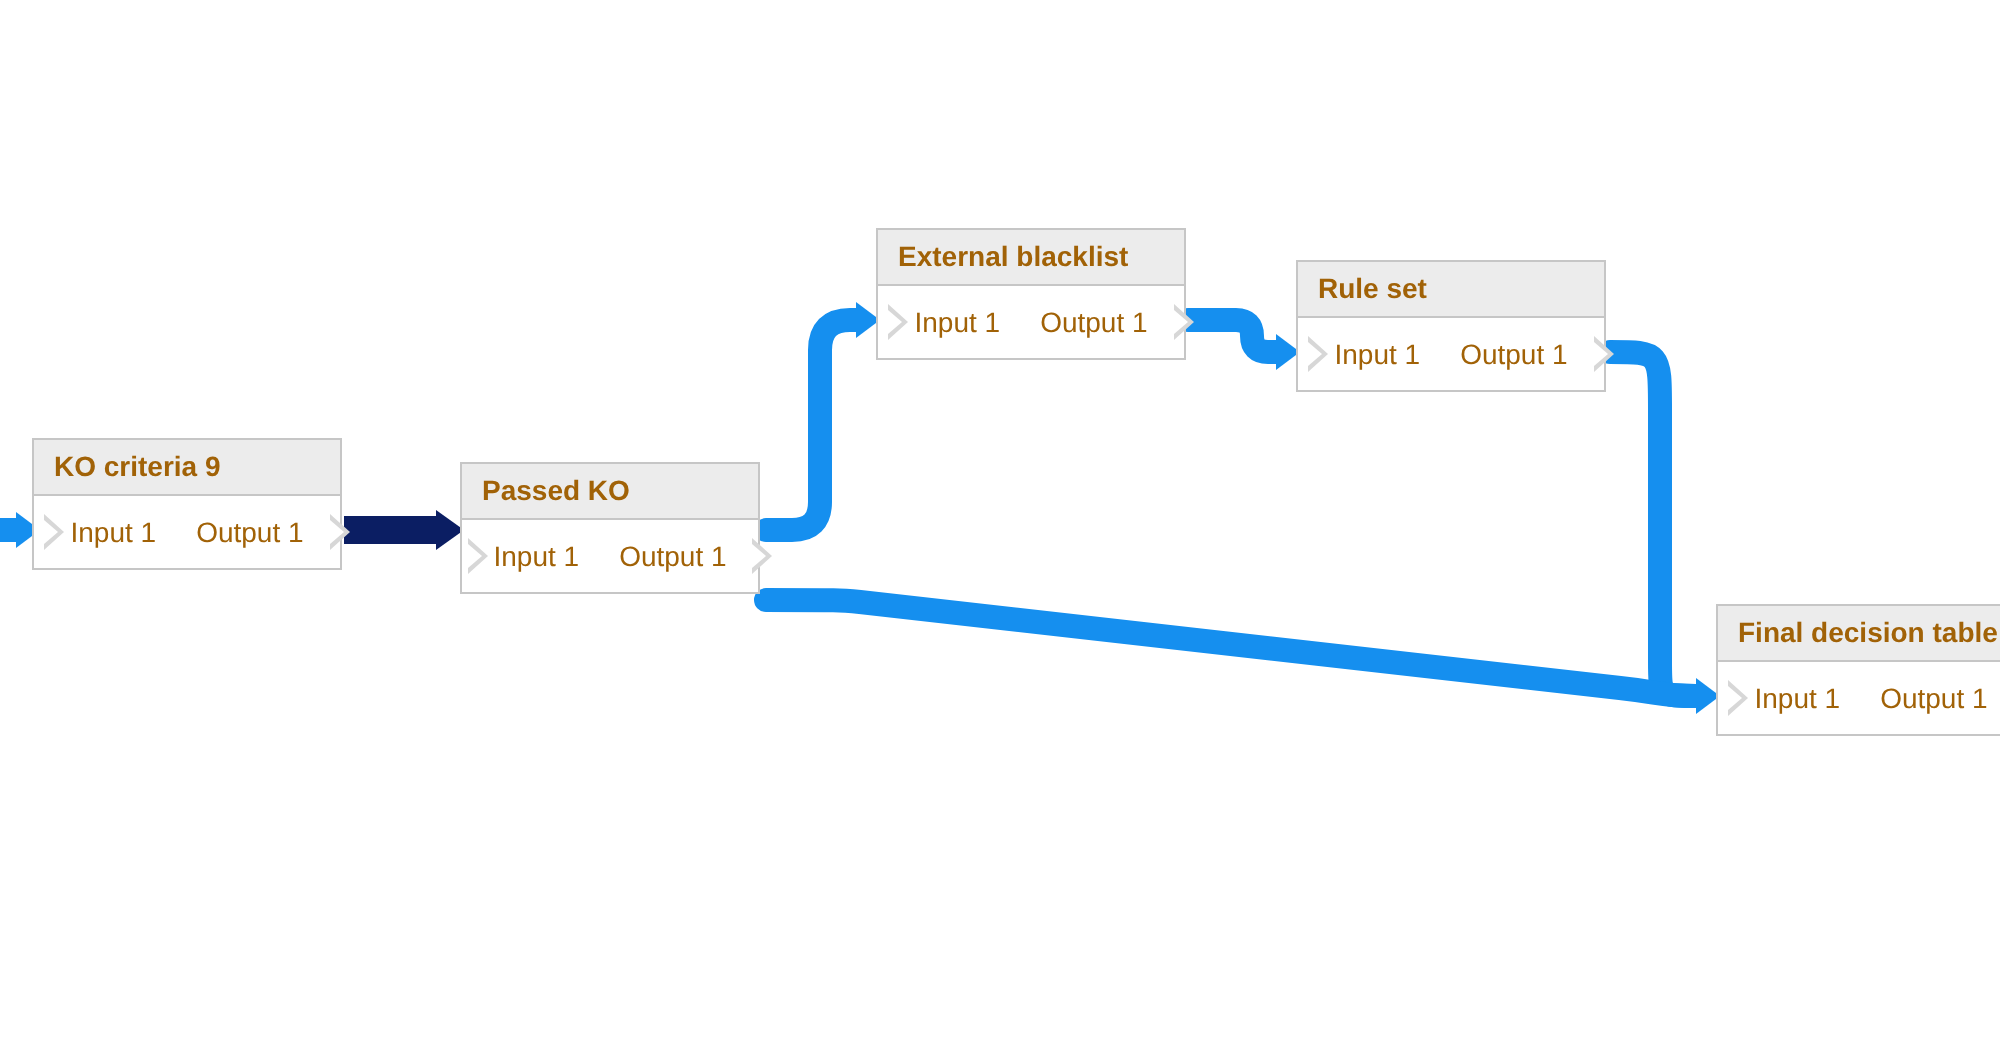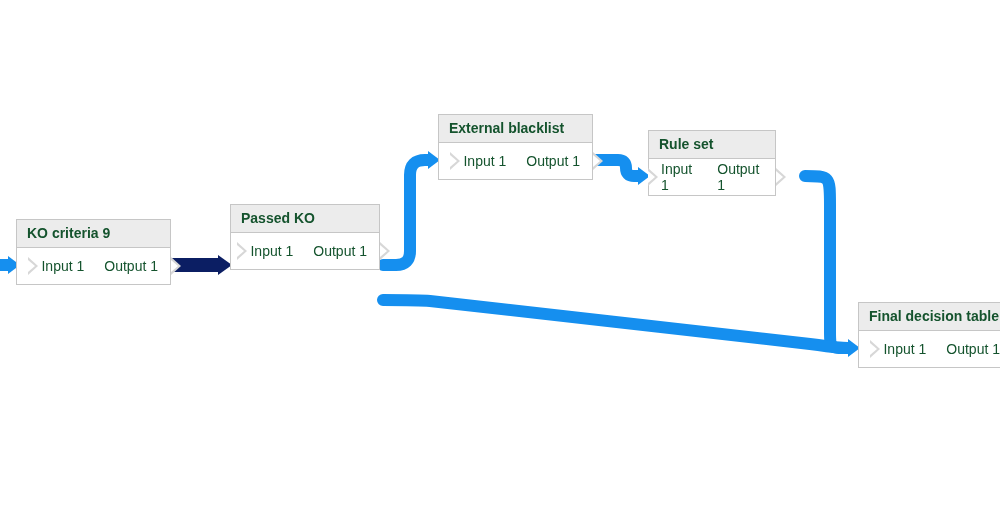--- a/index.html
+++ b/index.html
@@ -17,32 +17,32 @@
     top: 0;
     left: 0;
     pointer-events: none;
   }
   .node {
     position: absolute;
     border: 1px solid #c6c6c6;
     background: #fff;
     box-sizing: border-box;
     font-size: 14px;
-    color: #14532d;
+    color: #a16207;
   }
   .node-header {
     background: #ececec;
     border-bottom: 1px solid #c6c6c6;
     padding: 5px 10px 6px 10px;
     font-weight: 600;
     box-sizing: border-box;
   }
   .ports-row {
     display: flex;
-    justify-content: flex-end;
+    justify-content: center;
     align-items: center;
     height: 36px;
     box-sizing: border-box;
     gap: 12px;
   }
   .port-in {
     display: flex;
     align-items: center;
     padding-left: 8px;
     position: relative;
@@ -120,21 +120,21 @@
       <span class="chev chev-in"></span>
       <span class="port-label">Input 1</span>
     </div>
     <div class="port-out">
       <span class="port-label">Output 1</span>
       <span class="chev chev-out"></span>
     </div>
   </div>
 </div>
 
-<div class="node" style="left:230px; top:204px; width:150px;">
+<div class="node" style="left:230px; top:231px; width:150px;">
   <div class="node-header">Passed KO</div>
   <div class="ports-row">
     <div class="port-in">
       <span class="chev chev-in"></span>
       <span class="port-label">Input 1</span>
     </div>
     <div class="port-out">
       <span class="port-label">Output 1</span>
       <span class="chev chev-out"></span>
     </div>
@@ -148,21 +148,21 @@
       <span class="chev chev-in"></span>
       <span class="port-label">Input 1</span>
     </div>
     <div class="port-out">
       <span class="port-label">Output 1</span>
       <span class="chev chev-out"></span>
     </div>
   </div>
 </div>
 
-<div class="node" style="left:648px; top:130px; width:128px;">
+<div class="node" style="left:648px; top:130px; width:155px;">
   <div class="node-header">Rule set</div>
   <div class="ports-row">
     <div class="port-in">
       <span class="chev chev-in"></span>
       <span class="port-label">Input 1</span>
     </div>
     <div class="port-out">
       <span class="port-label">Output 1</span>
       <span class="chev chev-out"></span>
     </div>

